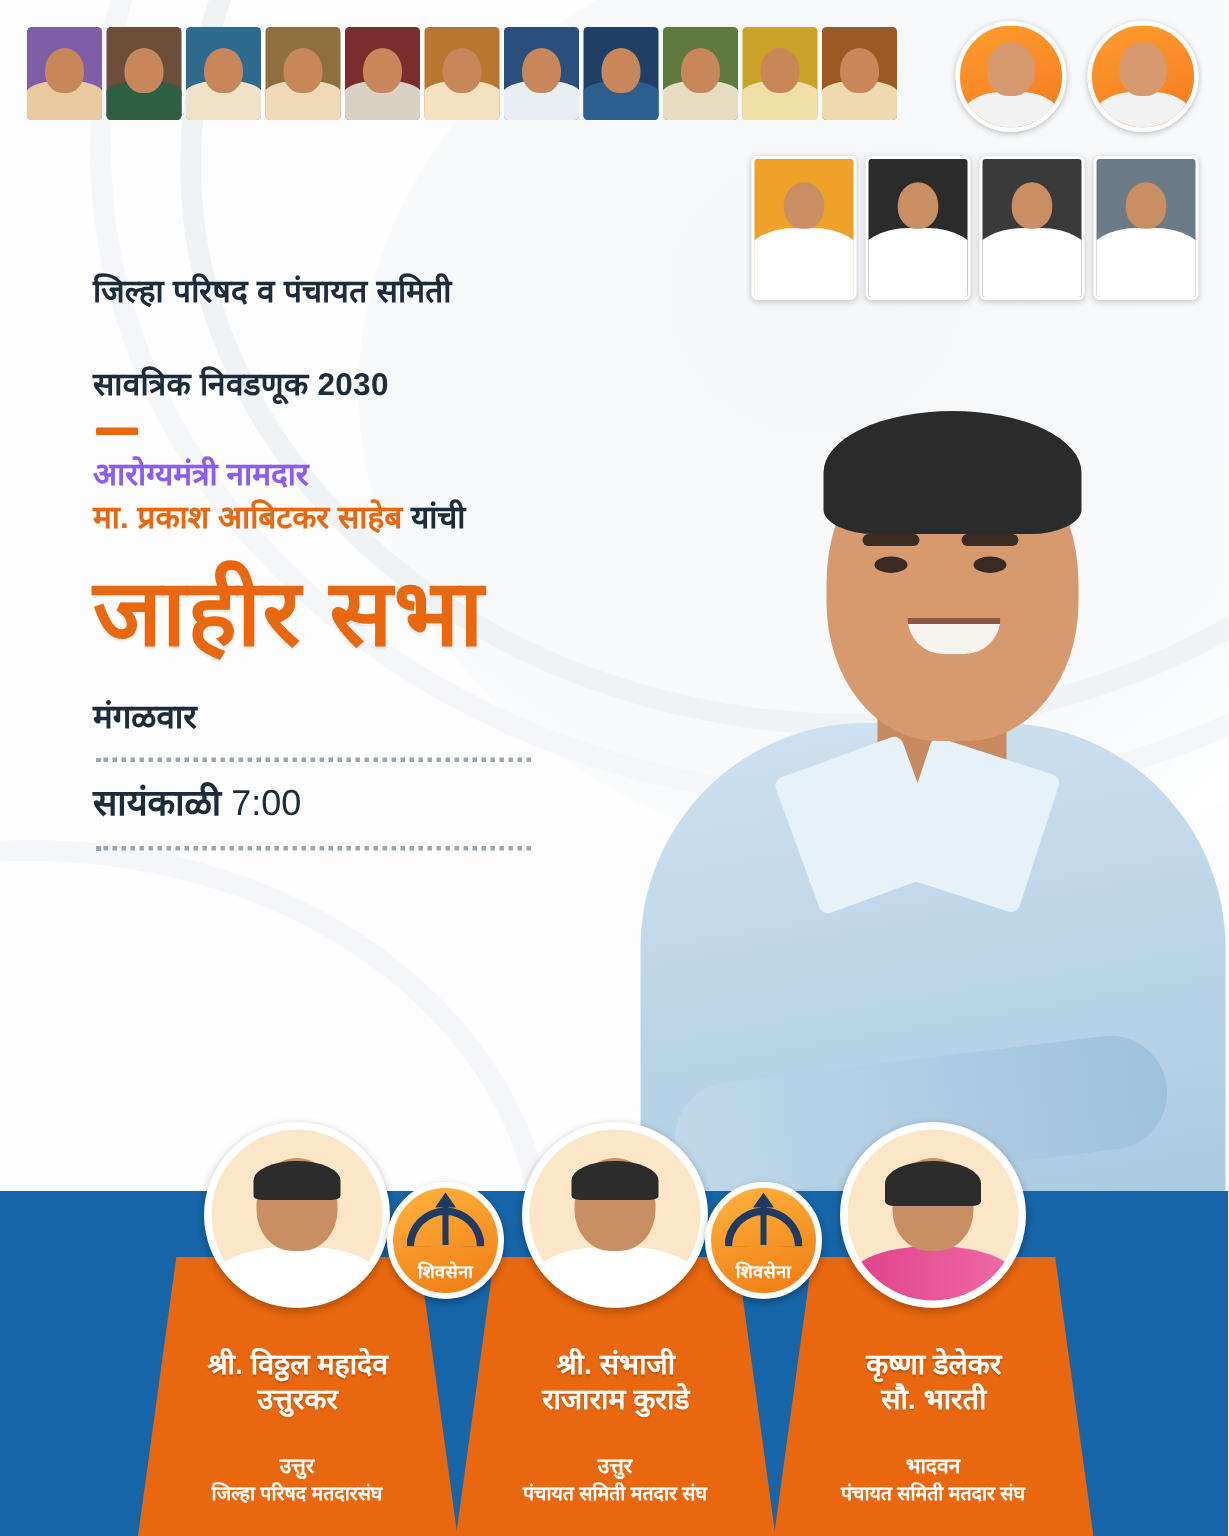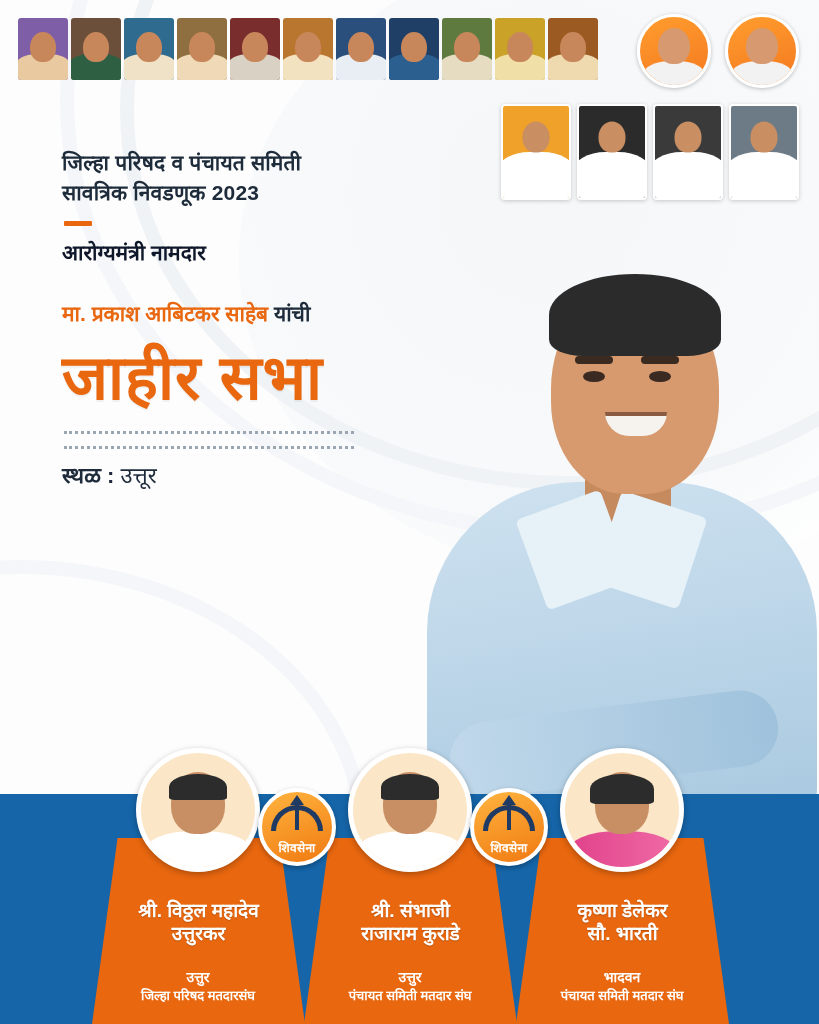--- a/index.html
+++ b/index.html
@@ -114,30 +114,31 @@
   
   .text-block {
     position: absolute; left: 62px; top: 148px; z-index: 7;
     width: 430px;
   }
   .line-dark {
     font-family: "Liberation Sans", sans-serif;
     font-size: 21px; color: #1d2b3a; font-weight: 600;
     line-height: 1.42;
     letter-spacing: .2px;
+    margin-top: 32px;
   }
   .sep-thick {
     width: 28px; height: 5px; background: #e8670f;
     margin: 13px 0 12px 2px; border-radius: 1px;
   }
   .line-dark2 { font-size: 20px; color:#1d2b3a; font-weight:600; line-height:1.45;}
   .line-orange {
-    font-size: 21px; color:#0f172a; font-weight: 800; line-height:1.42;
-  }
-  .line-mixed { font-size: 21px; color:#e8670f; font-weight:800; line-height:1.45;margin-top:32px; }
+    font-size: 21px; color:#8b5cf6; font-weight: 800; line-height:1.42;
+  }
+  .line-mixed { font-size: 21px; color:#e8670f; font-weight:800; line-height:1.45; }
   .line-mixed .dk { color:#1d2b3a; font-weight:600; }
 
   .headline {
     margin-top: 16px;
     font-size: 62px; line-height: 1.02;
     font-weight: 800; color:#e8670f;
     letter-spacing: 1px;
     text-shadow: 0 2px 0 rgba(0,0,0,.05);
   }
 
@@ -388,39 +389,40 @@
     <div class="hair"></div>
     <div class="brow-l"></div>
     <div class="brow-r"></div>
     <div class="eye-l"></div>
     <div class="eye-r"></div>
     <div class="mouth"></div>
   </div>
 
   <div class="text-block">
     <div class="line-dark">जिल्हा परिषद व पंचायत समिती</div>
-    <div class="line-dark">सावत्रिक निवडणूक 2023</div>
+    <div class="line-dark">सावत्रिक निवडणूक 2030</div>
 
     <div class="sep-thick"></div>
 
     <div class="line-orange">आरोग्यमंत्री नामदार</div>
     <div class="line-mixed">
       <span>मा. प्रकाश आबिटकर साहेब</span>
       <span class="dk">यांची</span>
     </div>
 
     <div class="headline">जाहीर सभा</div>
 
     <div class="meta">
+      <div class="meta-row small">मंगळवार</div>
       <div class="dots"></div>
+      <div class="meta-row">
+        <span>सायंकाळी</span>
+        <span class="val">7:00</span>
+      </div>
       <div class="dots"></div>
-      <div class="meta-row small">
-        <span>स्थळ :</span>
-        <span class="val">उत्तूर</span>
-      </div>
     </div>
   </div>
 
   <div class="bottom">
     <div class="plinth p1"></div>
     <div class="plinth p2"></div>
     <div class="plinth p3"></div>
   </div>
 
   <div class="cand-circle c1">

